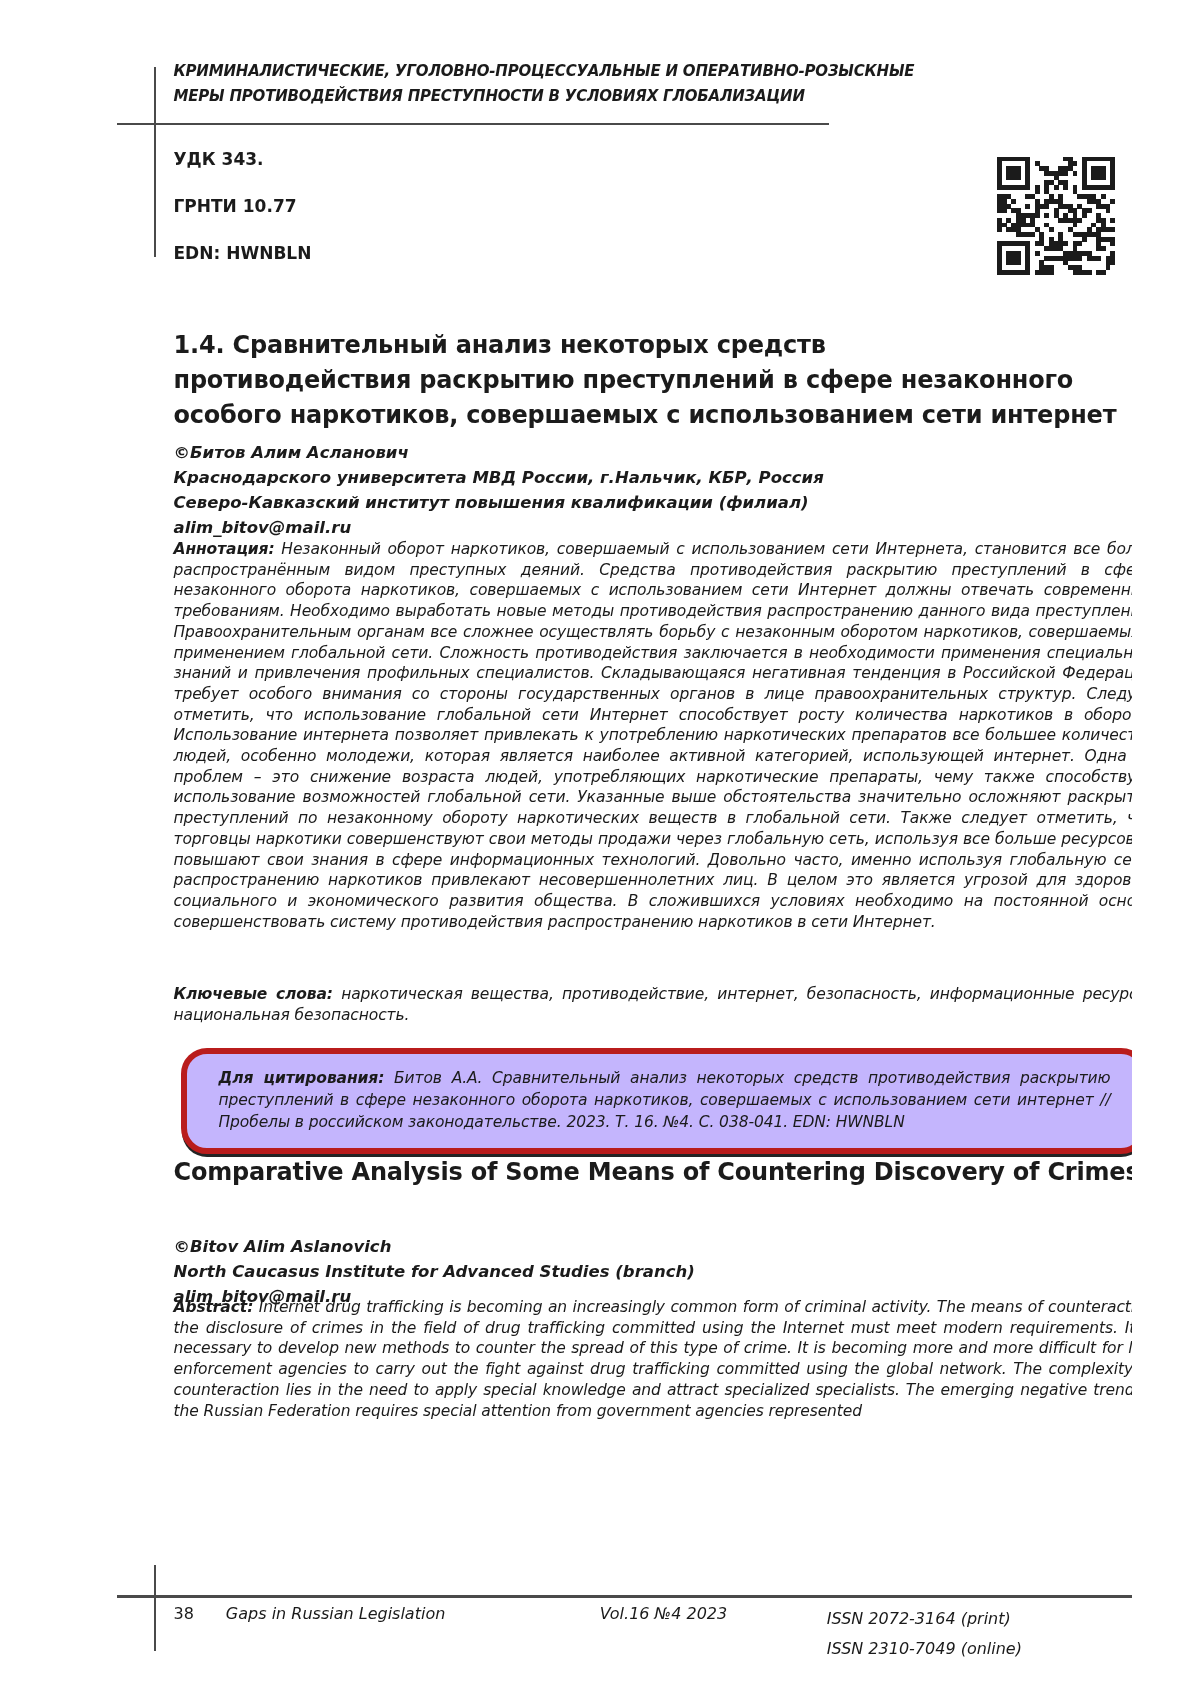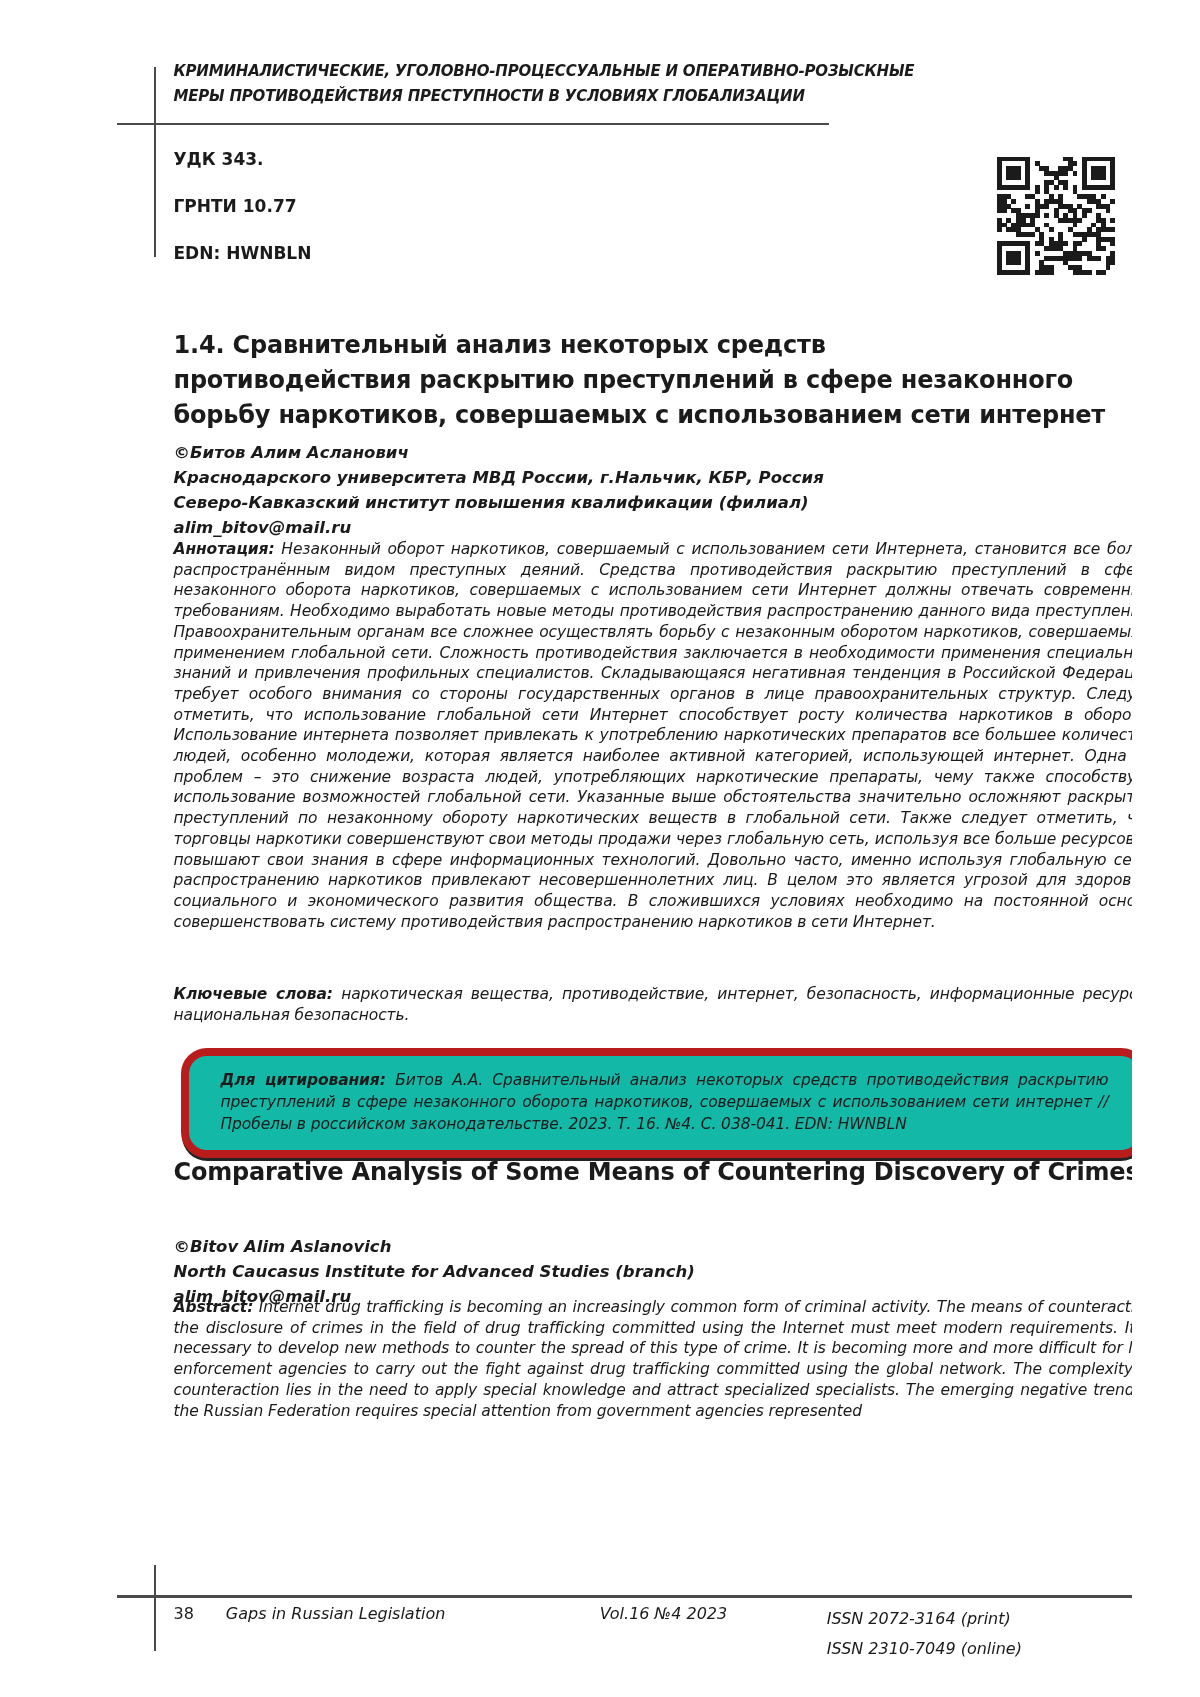--- a/index.html
+++ b/index.html
@@ -43,21 +43,21 @@
     font-style:italic; font-size:15.5px; line-height:20.7px;
     text-align:justify; letter-spacing:-0.1px;
   }
   .para b { font-weight:bold; }
   .annotation { top:527px; }
   .keywords   { top:972px; }
   .abstract   { top:1285px; }
 
   .citation-box {
     position:absolute; left:112px; top:1036px; width:966px;
-    background:#14b8a6; border:8px solid #b91c1c; border-radius:26px;
+    background:#c4b5fd; border:6px solid #b91c1c; border-radius:26px;
     box-shadow:0 4px 0 -1px #242424;
     padding:13px 30px 15px 32px;
   }
   .citation-box .para-inner {
     font-style:italic; font-size:15.5px; line-height:22px;
     text-align:justify; letter-spacing:-0.1px;
   }
   .citation-box b { font-weight:bold; }
 
   .title-en {
@@ -399,21 +399,21 @@
           <rect x="18" y="24" width="1.04" height="1.04"></rect>
           <rect x="19" y="24" width="1.04" height="1.04"></rect>
           <rect x="21" y="24" width="1.04" height="1.04"></rect>
           <rect x="22" y="24" width="1.04" height="1.04"></rect>
         </g>
       </svg></div>
 
   <div class="title-ru">
     <div>1.4. Сравнительный анализ некоторых средств</div>
     <div>противодействия раскрытию преступлений в сфере незаконного</div>
-    <div>борьбу наркотиков, совершаемых с использованием сети интернет</div>
+    <div>особого наркотиков, совершаемых с использованием сети интернет</div>
   </div>
 
   <div class="authors authors-ru">
     <div>©Битов Алим Асланович</div>
     <div>Краснодарского университета МВД России, г.Нальчик, КБР, Россия</div>
     <div>Северо-Кавказский институт повышения квалификации (филиал)</div>
     <div>alim_bitov@mail.ru</div>
   </div>
 
   <div class="para annotation"><b>Аннотация:</b><span> Незаконный оборот наркотиков, совершаемый с использованием сети Интернета, становится все более распространённым видом преступных деяний. Средства противодействия раскрытию преступлений в сфере незаконного оборота наркотиков, совершаемых с использованием сети Интернет должны отвечать современным требованиям. Необходимо выработать новые методы противодействия распространению данного вида преступления. Правоохранительным органам все сложнее осуществлять борьбу с незаконным оборотом наркотиков, совершаемых с применением глобальной сети. Сложность противодействия заключается в необходимости применения специальных знаний и привлечения профильных специалистов. Складывающаяся негативная тенденция в Российской Федерации требует особого внимания со стороны государственных органов в лице правоохранительных структур. Следует отметить, что использование глобальной сети Интернет способствует росту количества наркотиков в обороте. Использование интернета позволяет привлекать к употреблению наркотических препаратов все большее количество людей, особенно молодежи, которая является наиболее активной категорией, использующей интернет. Одна из проблем – это снижение возраста людей, употребляющих наркотические препараты, чему также способствует использование возможностей глобальной сети. Указанные выше обстоятельства значительно осложняют раскрытие преступлений по незаконному обороту наркотических веществ в глобальной сети. Также следует отметить, что торговцы наркотики совершенствуют свои методы продажи через глобальную сеть, используя все больше ресурсов, и повышают свои знания в сфере информационных технологий. Довольно часто, именно используя глобальную сеть, распространению наркотиков привлекают несовершеннолетних лиц. В целом это является угрозой для здоровья, социального и экономического развития общества. В сложившихся условиях необходимо на постоянной основе совершенствовать систему противодействия распространению наркотиков в сети Интернет.</span></div>

